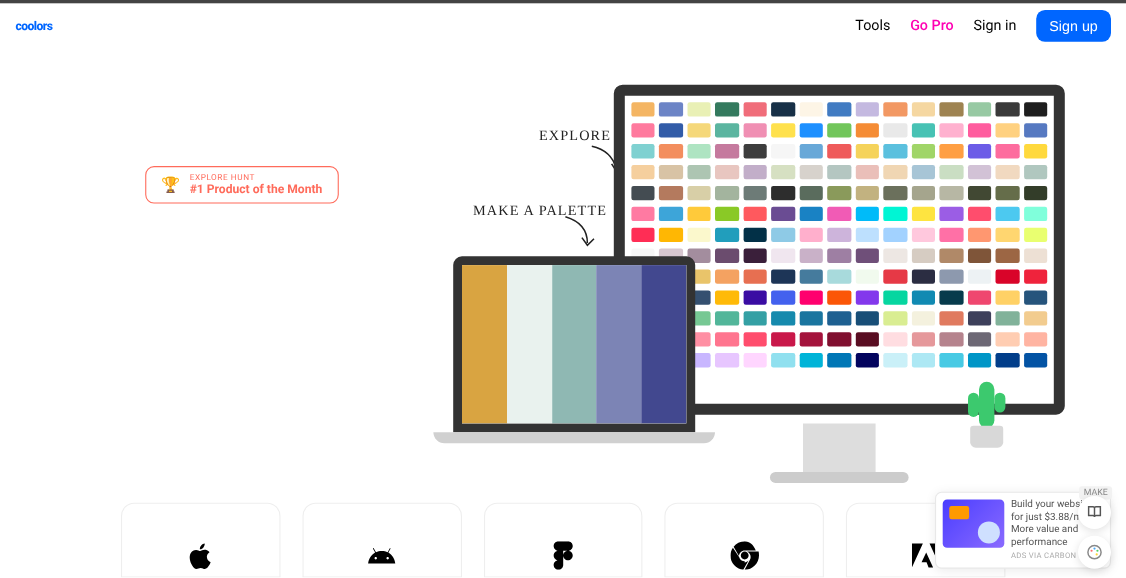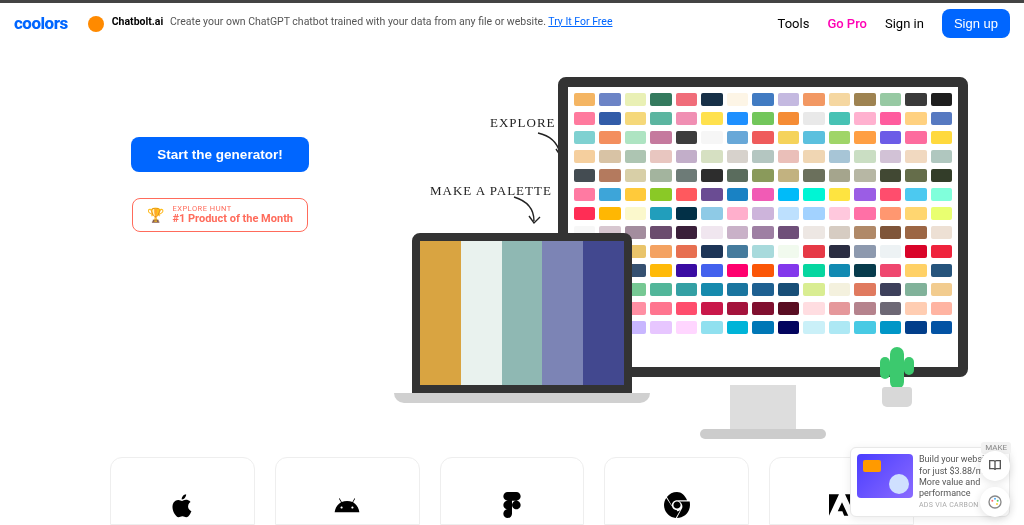--- a/index.html
+++ b/index.html
@@ -1,19 +1,19 @@
 <!DOCTYPE html>
 <html><head>
 <meta charset="utf-8">
 <style>
   * { margin:0; padding:0; box-sizing:border-box; }
   body { font-family: -apple-system, BlinkMacSystemFont, "Segoe UI", Roboto, Helvetica, Arial, sans-serif; background:#fff; color:#000; width:1024px; height:525px; overflow:hidden; position:relative; border-top:3px solid #444; }
   
   .topbar { display:flex; align-items:center; height:40px; padding:0 14px; position:relative; }
-  .logo { font-weight:800; font-size:17px; letter-spacing:-0.5px; color:#0066ff; text-transform:lowercase; }
+  .logo { font-weight:800; font-size:11px; letter-spacing:-0.5px; color:#0066ff; text-transform:lowercase; }
   .promo { display:flex; align-items:flex-start; gap:8px; margin-left:20px; font-size:10.5px; color:#555; line-height:1.3; }
   .promo .pico { width:16px; height:16px; border-radius:50%; background:#ff8a00; display:inline-block; flex-shrink:0; margin-top:1px; }
   .promo .bold { font-weight:700; color:#000; margin-right:4px; }
   .promo a { color:#0066ff; text-decoration:underline; cursor:pointer; }
   .navright { margin-left:auto; display:flex; align-items:center; gap:18px; font-size:13px; }
   .navright .link { color:#000; cursor:pointer; }
   .navright .pro { color:#ff00b4; font-weight:500; cursor:pointer; }
   .navright .signin { cursor:pointer; }
   .navright .signup { background:#0066ff; color:#fff; border:none; border-radius:8px; padding:7px 12px; font-size:13px; font-weight:500; cursor:pointer; }
   
@@ -62,40 +62,31 @@
   .adbox .via { font-size:7px; color:#aaa; margin-top:2px; letter-spacing:0.3px; }
   .circbtn { position:absolute; right:14px; width:30px; height:30px; border-radius:50%; background:#fff; box-shadow:0 2px 8px rgba(0,0,0,0.12); display:flex; align-items:center; justify-content:center; cursor:pointer; }
   .circbtn.b1 { bottom:44px; }
   .circbtn.b2 { bottom:8px; }
 </style>
 </head>
 <body>
 
 <div class="topbar">
   <div class="logo">COOLORS</div>
-  <div class="promo">
-    <span class="pico"></span>
-    <div>
-      <span class="bold">Chatbolt.ai</span>
-      <span>Create your own ChatGPT chatbot trained with your data from any file or website.</span>
-      <a>Try It For Free</a>
-    </div>
-  </div>
   <div class="navright">
     <span class="link">Tools</span>
     <span class="pro">Go Pro</span>
     <span class="signin">Sign in</span>
     <button class="signup">Sign up</button>
   </div>
 </div>
 
 <div class="hero">
   <div class="heroleft">
     <div class="btncol">
-      <button class="btn-primary">Start the generator!</button>
       <div class="ph-badge">
         <span class="trophy">🏆</span>
         <div class="phtext">
           <div class="ph1">EXPLORE HUNT</div>
           <div class="ph2">#1 Product of the Month</div>
         </div>
       </div>
     </div>
   </div>
 

